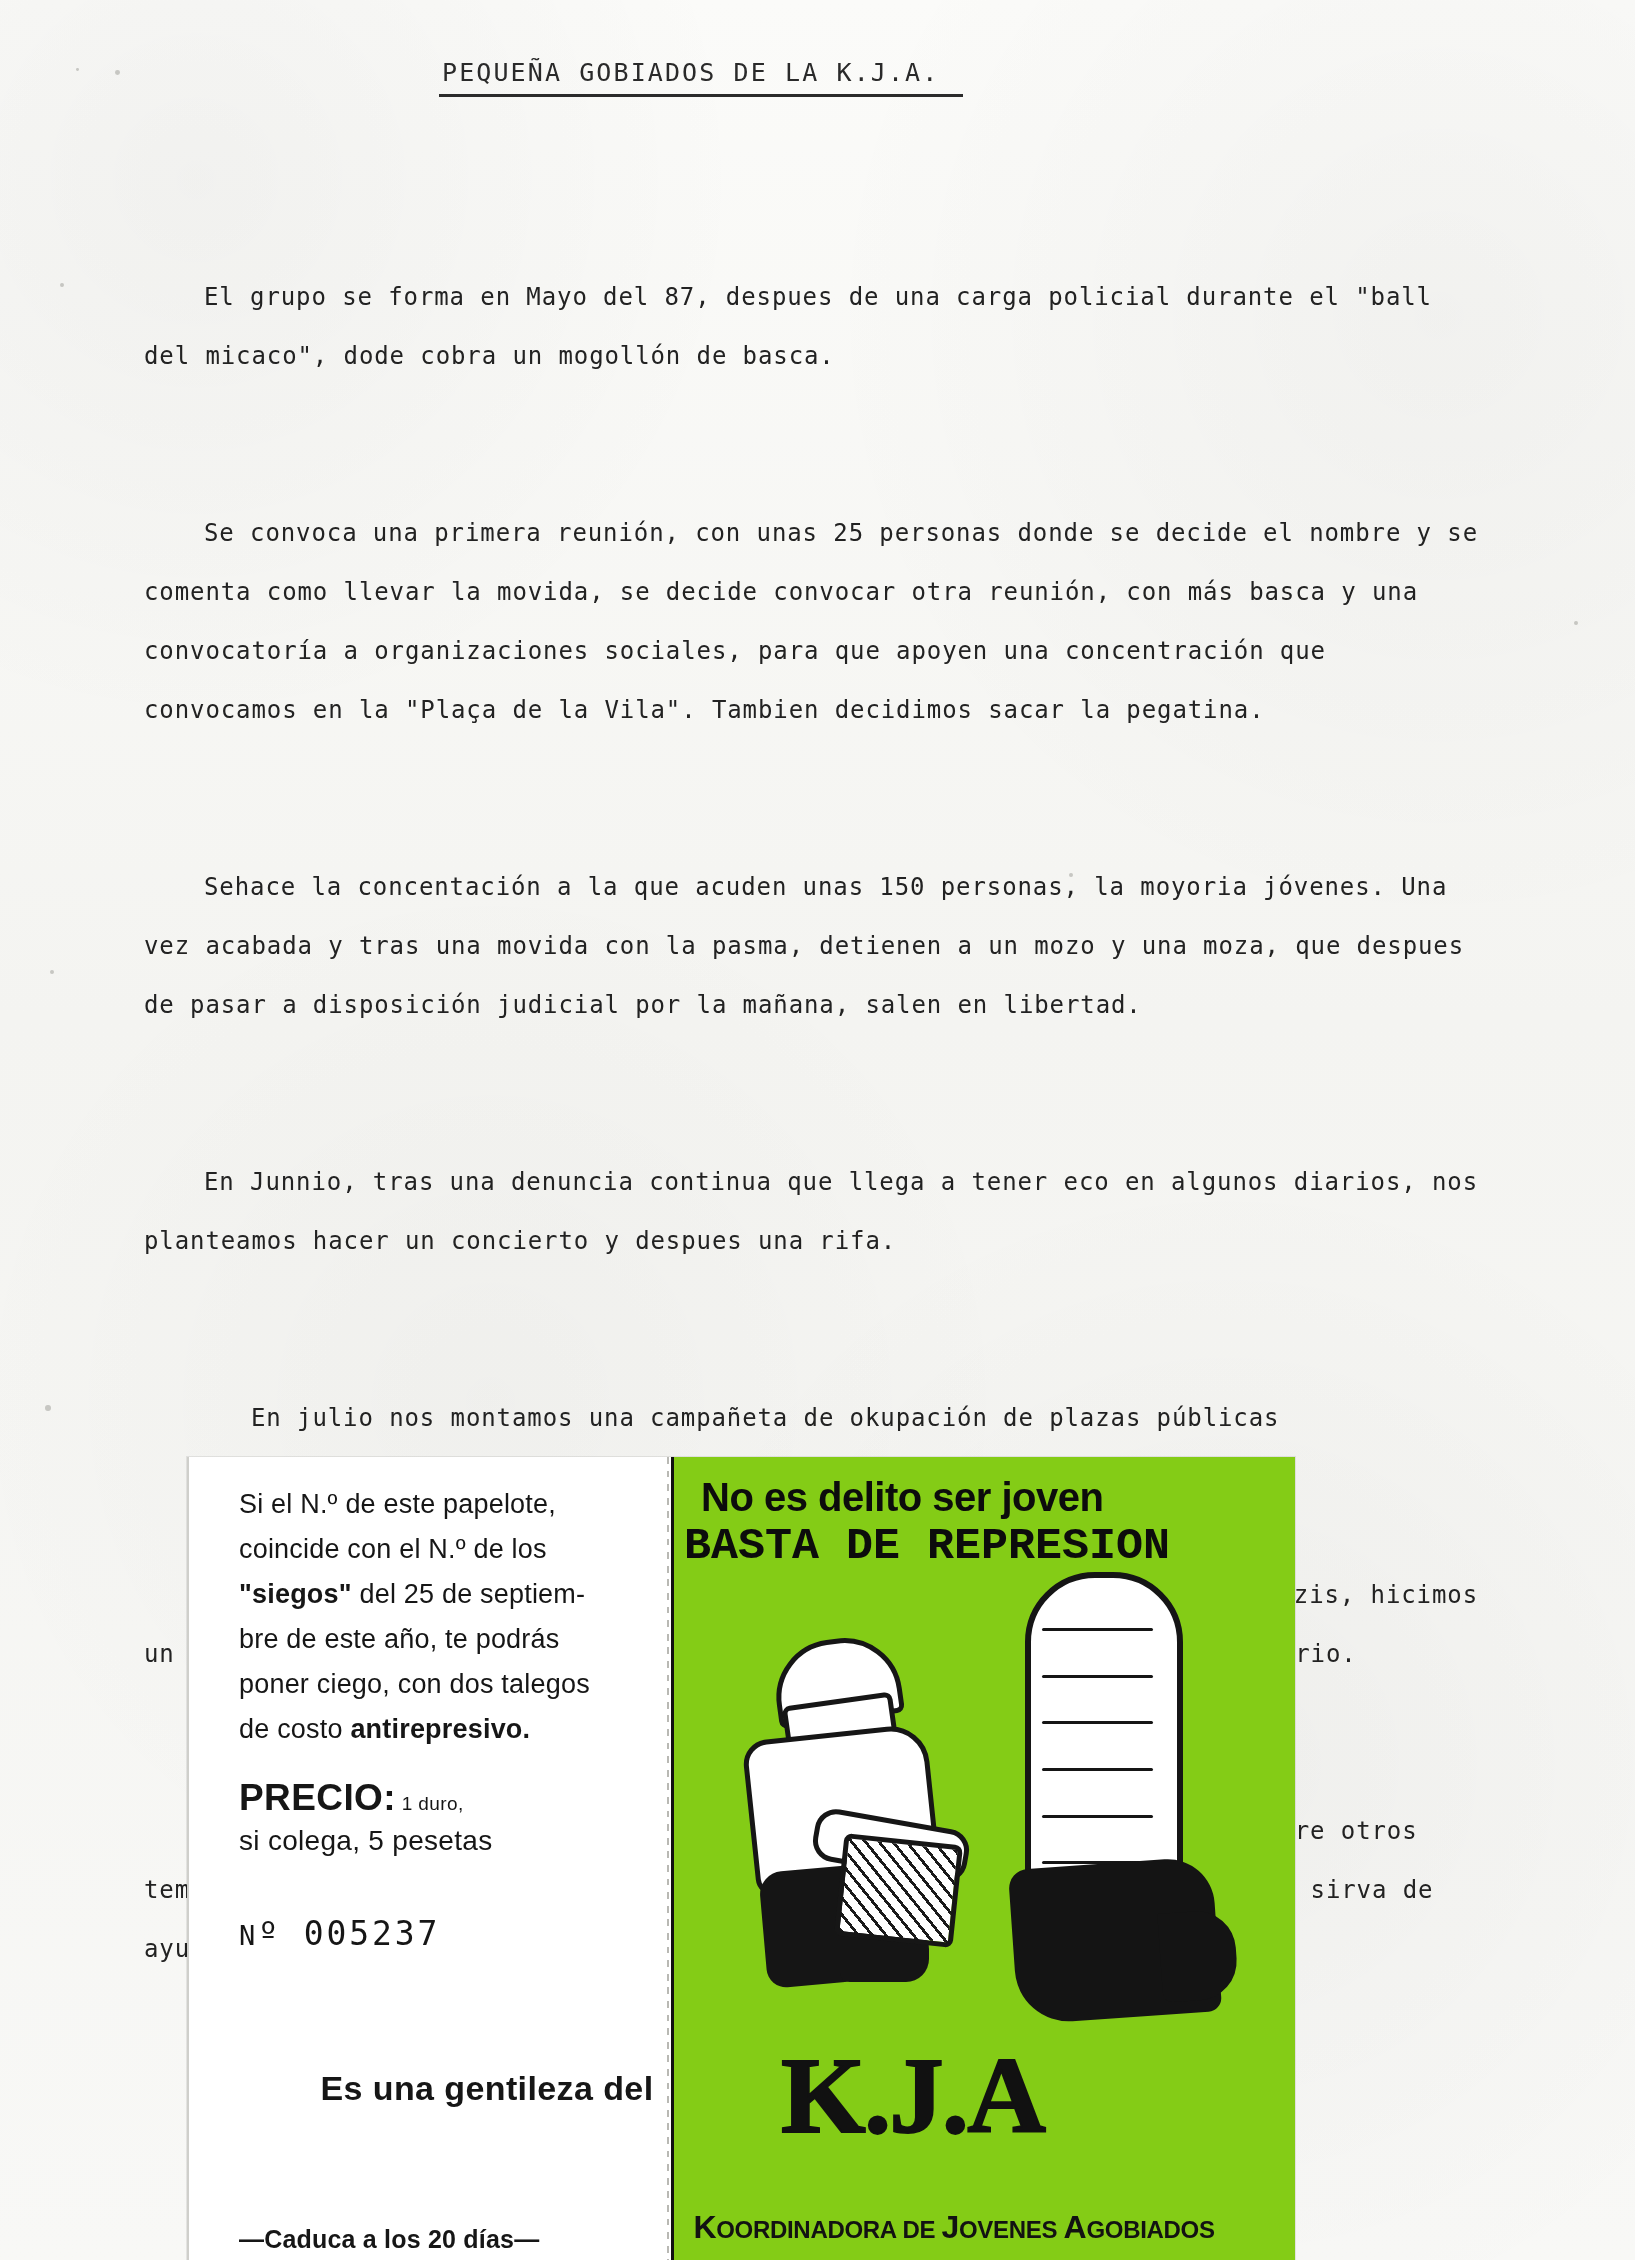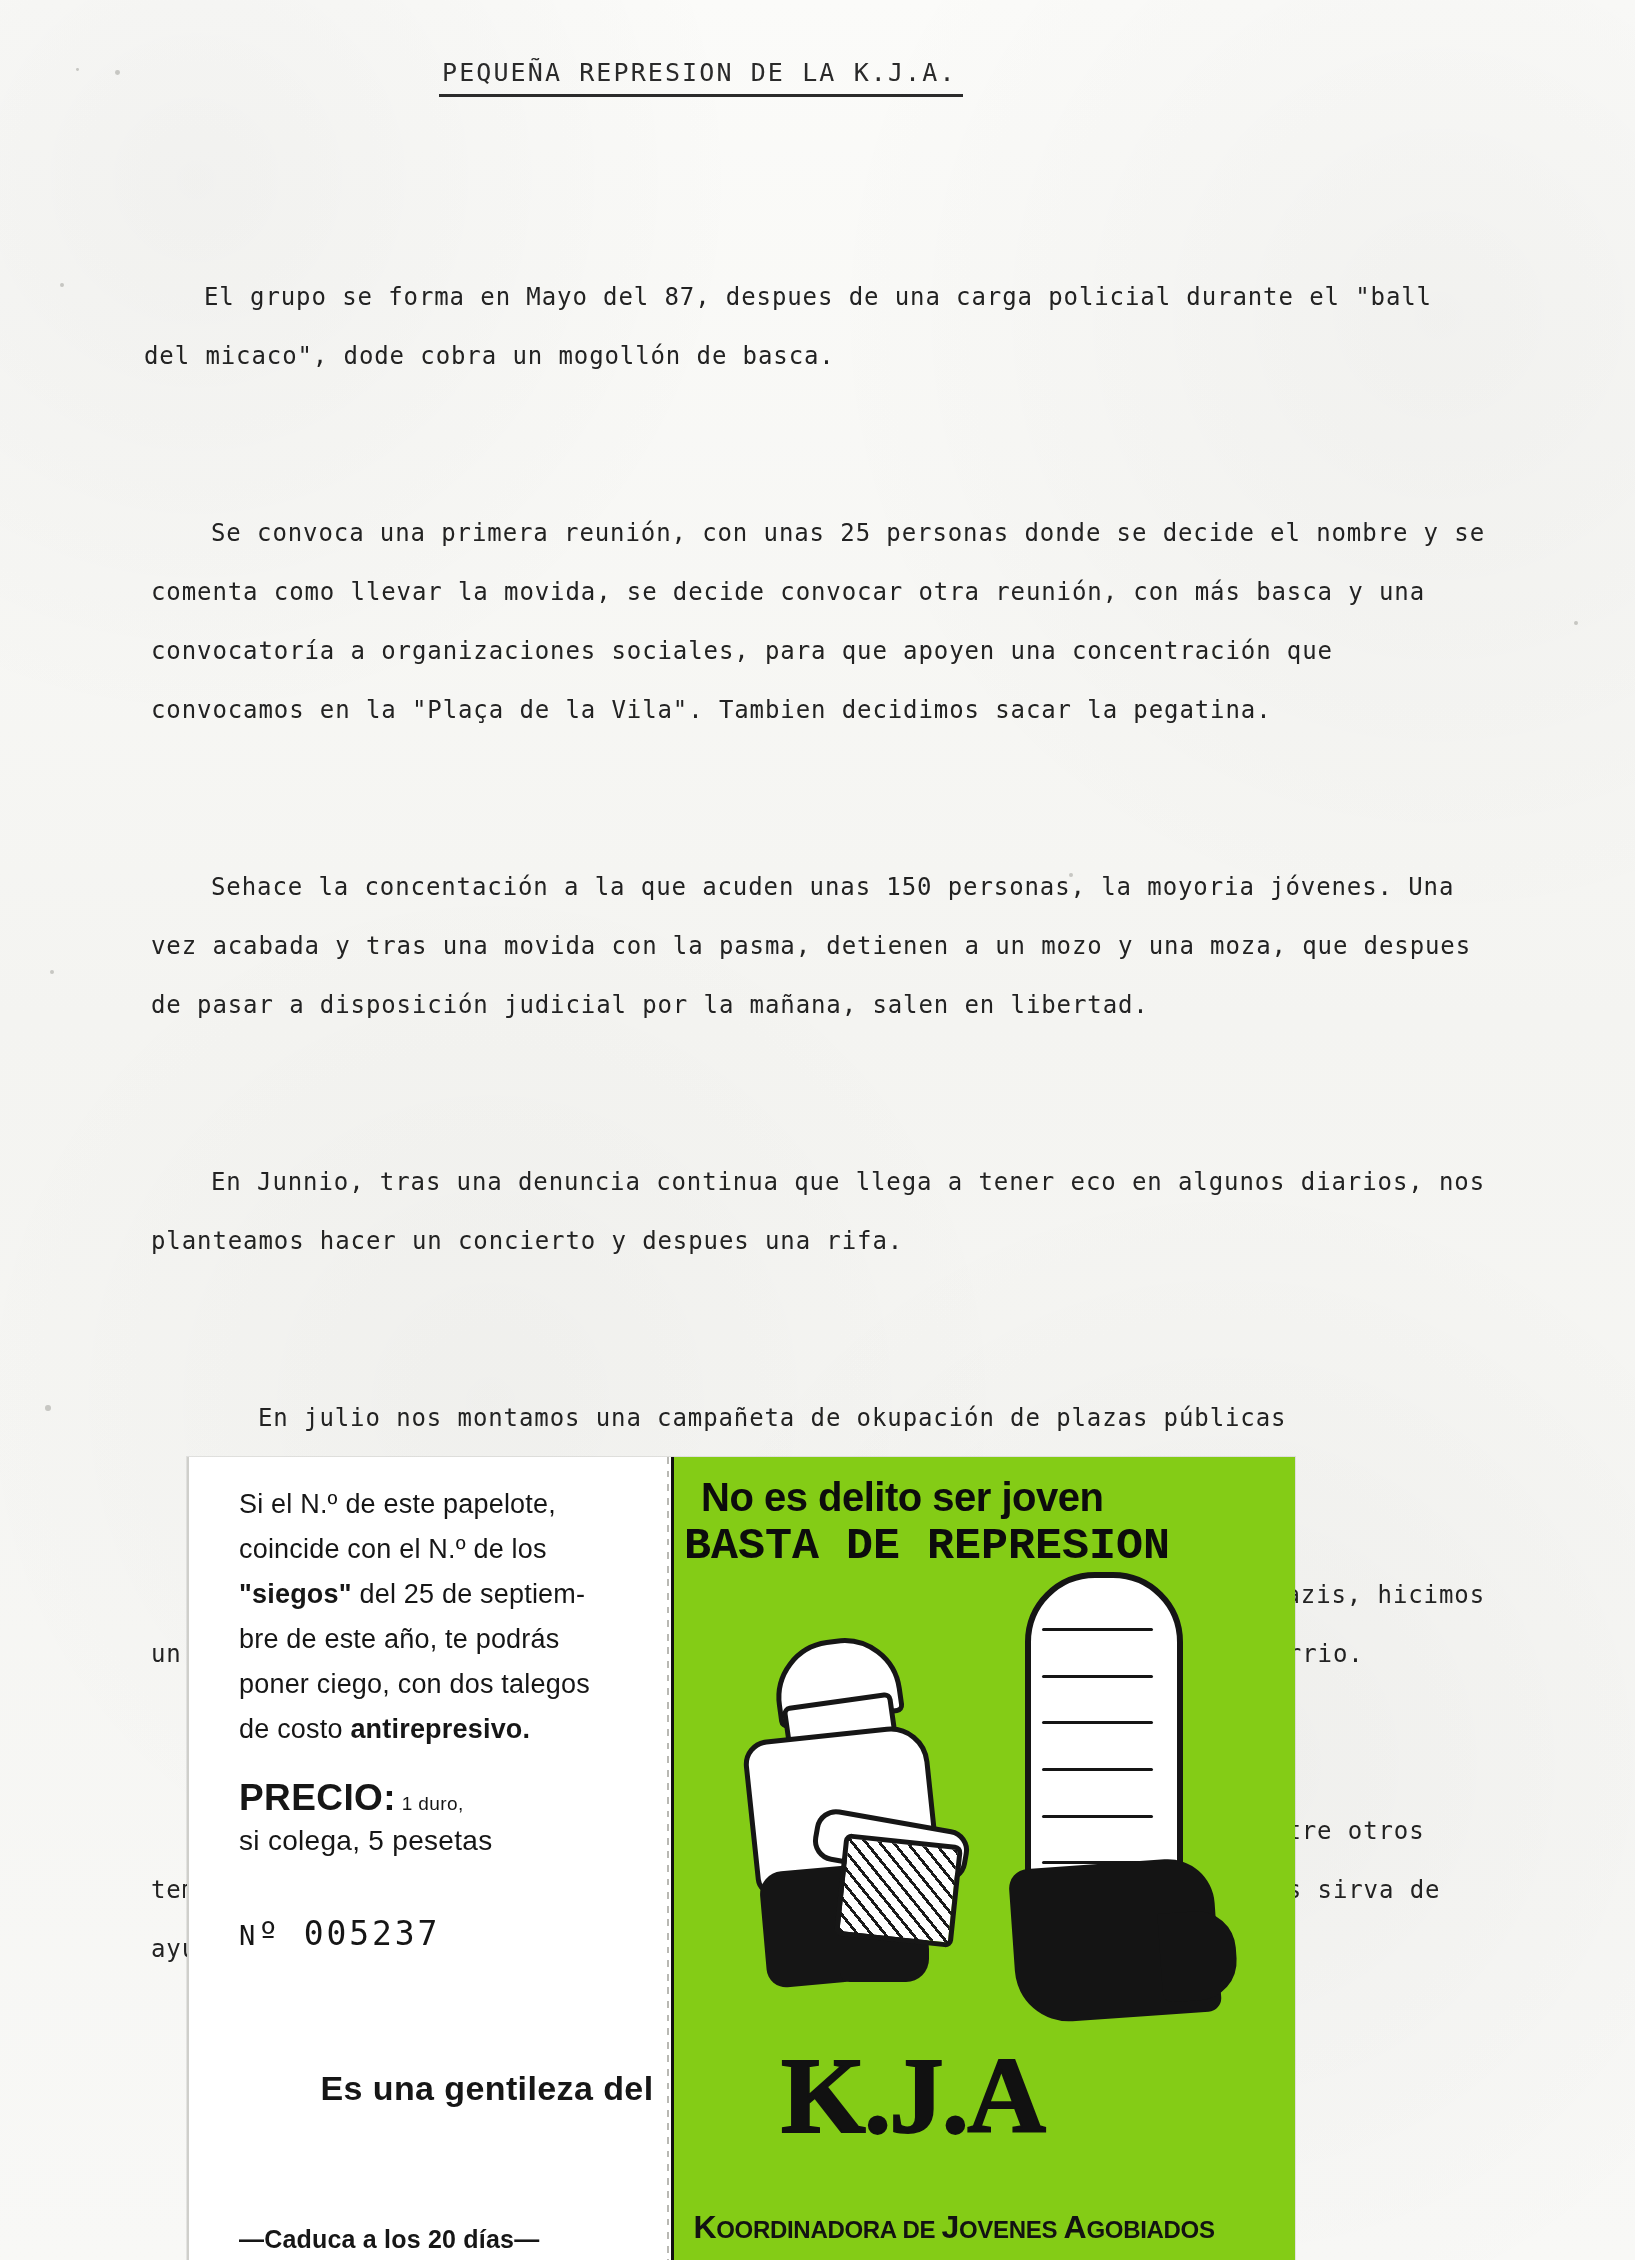--- a/index.html
+++ b/index.html
@@ -60,21 +60,21 @@
     left: 144px;
     top: 150px;
     width: 1349px;
     font-size: 24px;
     line-height: 59px;
     letter-spacing: 0.9px;
     color: #222222;
     white-space: pre-wrap;
   }
   .para { margin: 0 0 0 0; }
-  .para + .para { margin-top: 0; margin-left: 7px; }
+  .para + .para { margin-top: 0; }
   .indent-1 { text-indent: 60px; }
   .indent-2 { text-indent: 107px; }
   .question { text-indent: 173px; }
 
   
   .ticket {
     position: absolute;
     left: 187px;
     top: 1457px;
     width: 1106px;
@@ -322,21 +322,21 @@
 <div id="page">
 
   <div class="speck" style="left:115px;  top:70px;  width:4.9px; height:4.9px;"></div>
   <div class="speck" style="left:76px;   top:68px;  width:2.9px; height:2.9px;"></div>
   <div class="speck" style="left:60px;   top:283px; width:3.9px; height:3.9px;"></div>
   <div class="speck" style="left:45px;   top:1405px;width:5.8px; height:5.8px;"></div>
   <div class="speck" style="left:50px;   top:970px;width:3.9px; height:3.9px;"></div>
   <div class="speck" style="left:1574px; top:621px; width:3.9px; height:3.9px;"></div>
   <div class="speck" style="left:1069px; top:873px; width:3.9px; height:3.9px;"></div>
 
-  <div class="doc-title">PEQUEÑA REPRESION DE LA K.J.A.</div>
+  <div class="doc-title">PEQUEÑA GOBIADOS DE LA K.J.A.</div>
   <div class="title-rule"></div>
 
   <div class="body-text">
     <p class="para indent-1">El grupo se forma en Mayo del 87, despues de una carga policial durante el "ball del micaco", dode cobra un mogollón de basca.</p>
     <p class="para indent-1">Se convoca una primera reunión, con unas 25 personas donde se decide el nombre y se comenta como llevar la movida, se decide convocar otra reunión, con más basca y una convocatoría a organizaciones sociales, para que apoyen una concentración que convocamos en la "Plaça de la Vila". Tambien decidimos sacar la pegatina.</p>
     <p class="para indent-1">Sehace la concentación a la que acuden unas 150 personas, la moyoria jóvenes. Una vez acabada y tras una movida con la pasma, detienen a un mozo y una moza, que despues de pasar a disposición judicial por la mañana, salen en libertad.</p>
     <p class="para indent-1">En Junnio, tras una denuncia continua que llega a tener eco en algunos diarios, nos planteamos hacer un concierto y despues una rifa.</p>
     <p class="para indent-2">En julio nos montamos una campañeta de okupación de plazas públicas</p>
     <p class="para indent-1">Nada más volver de las vacaciones sacamos una hoja, contra los Skins nazis, hicimos un acto contra la mili que estubo muy bien y hemos hecho un mural en el barrio.</p>
     <p class="para indent-2">A continuación, nos planteamos hacer las jornadas, para discutir entre otros temas de interes, una definición del grupo, para lo cual y esperando que os sirva de ayuda os planteamos las siguientes preguntas:</p>

